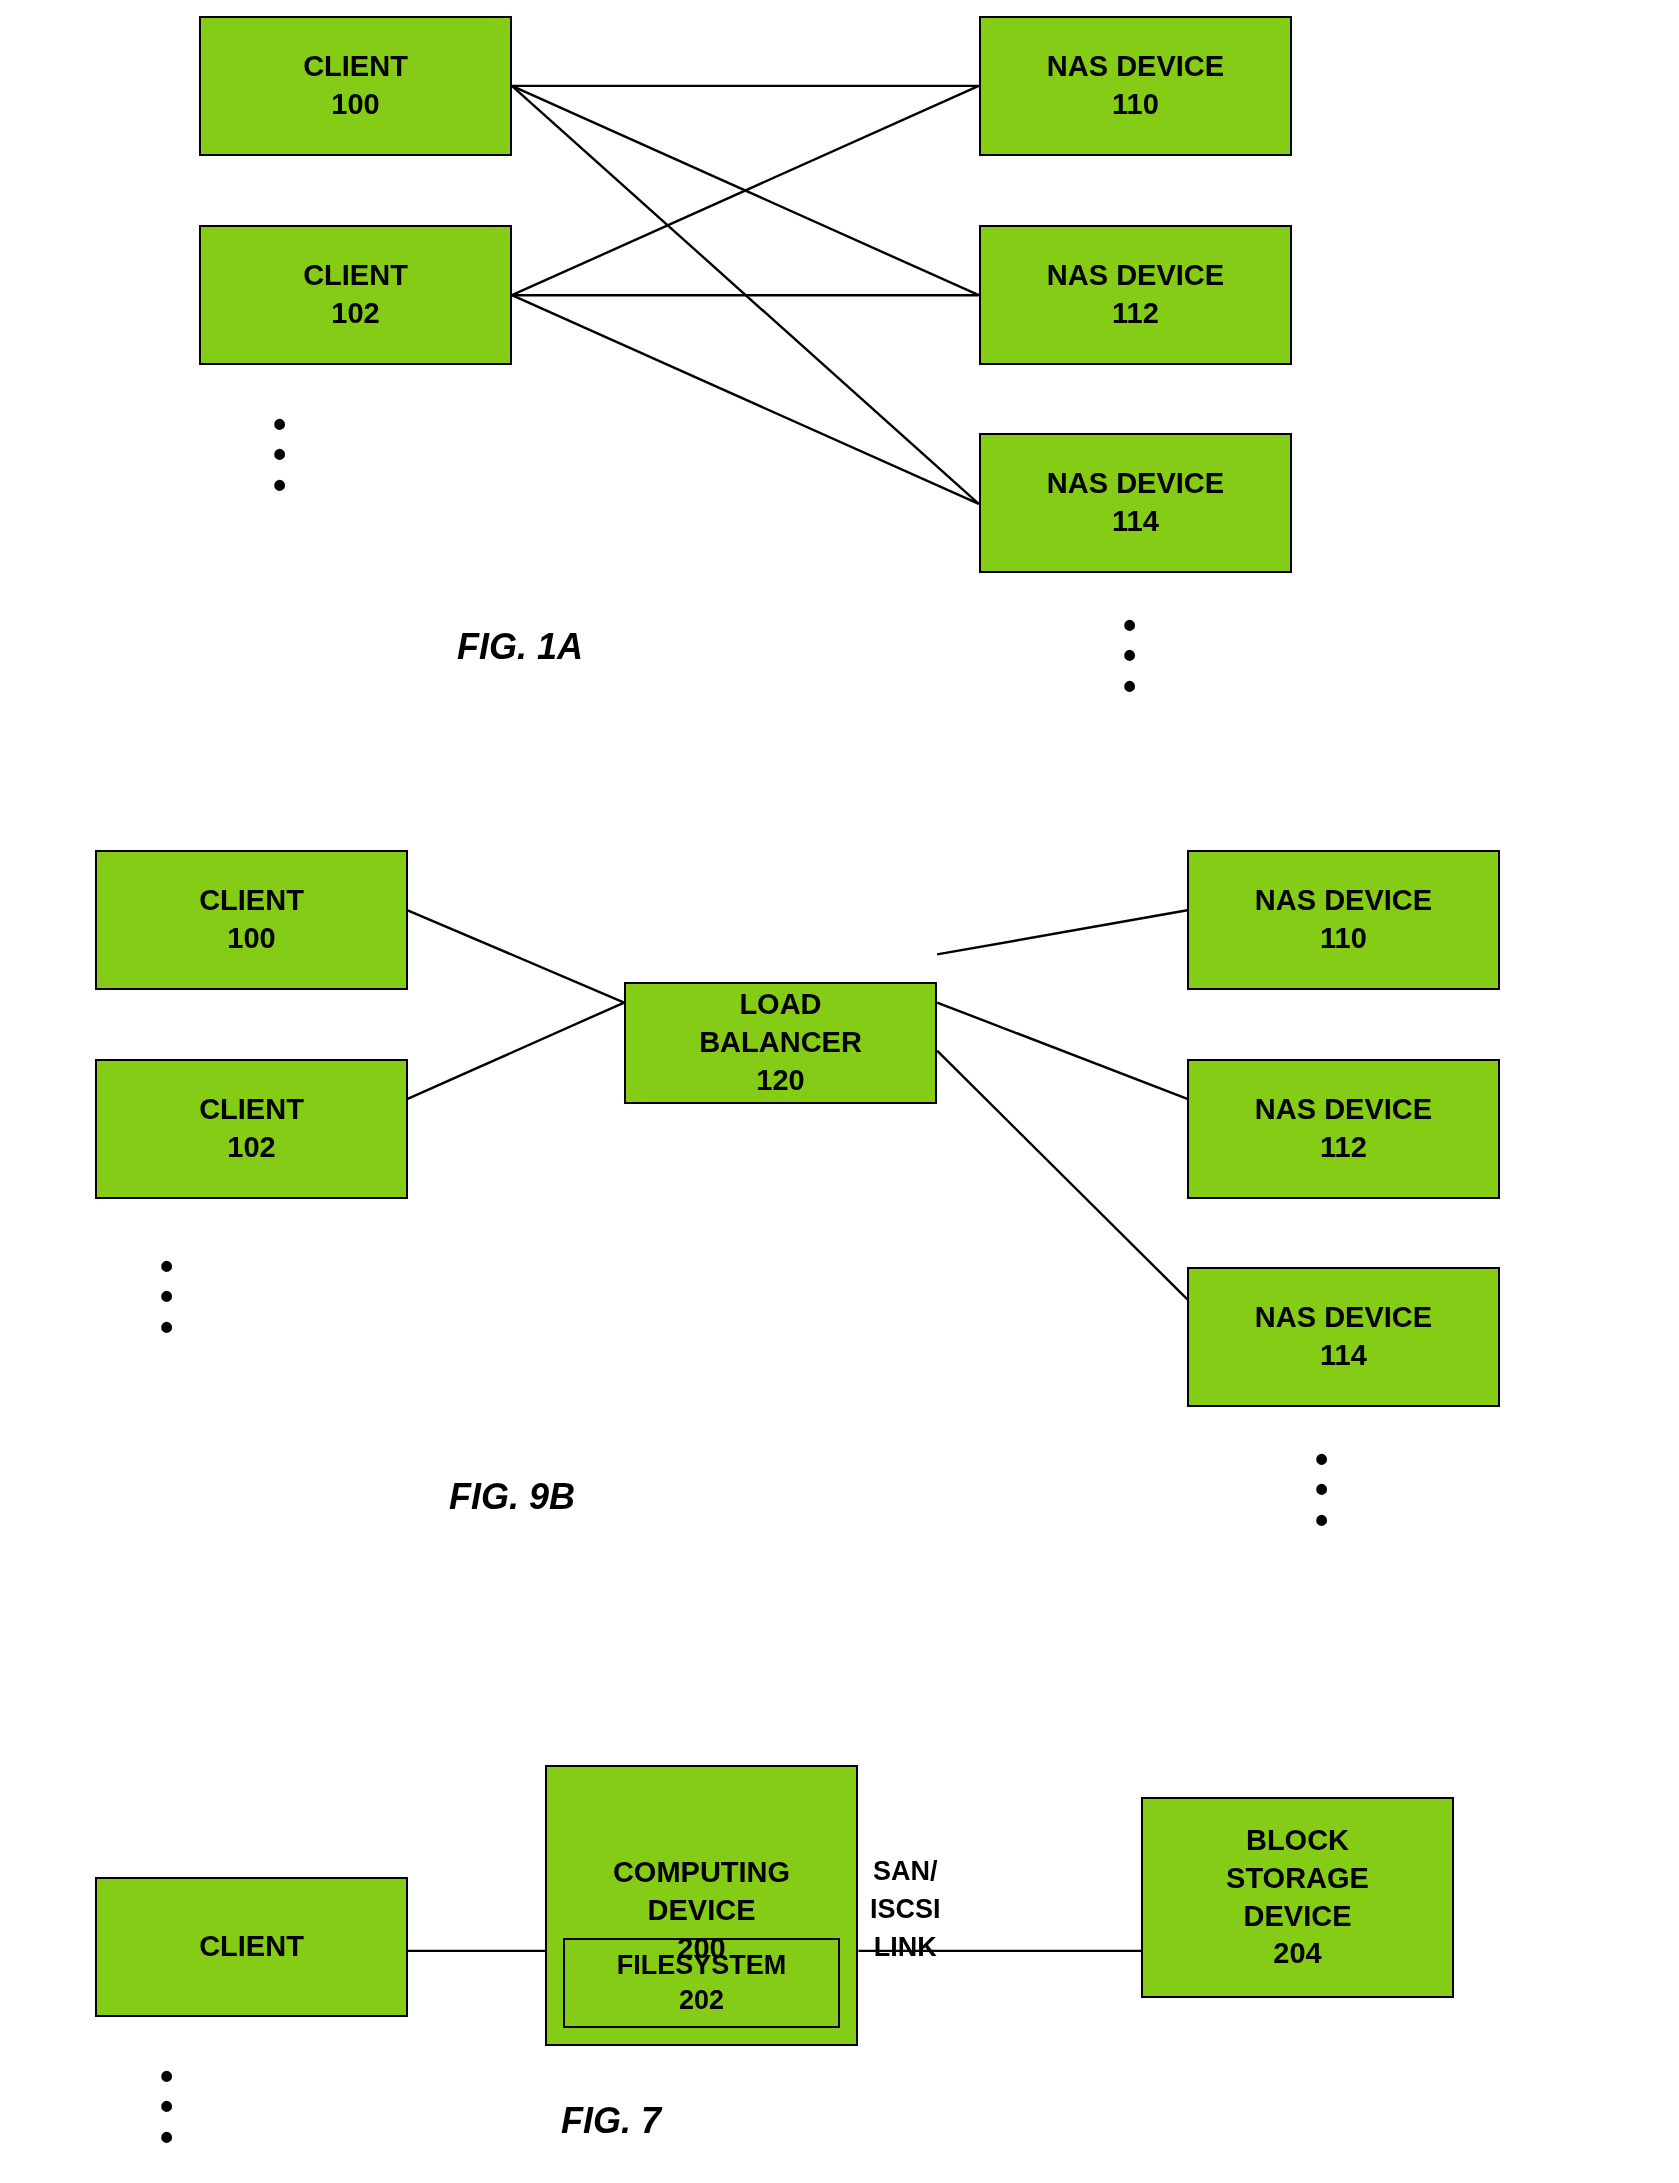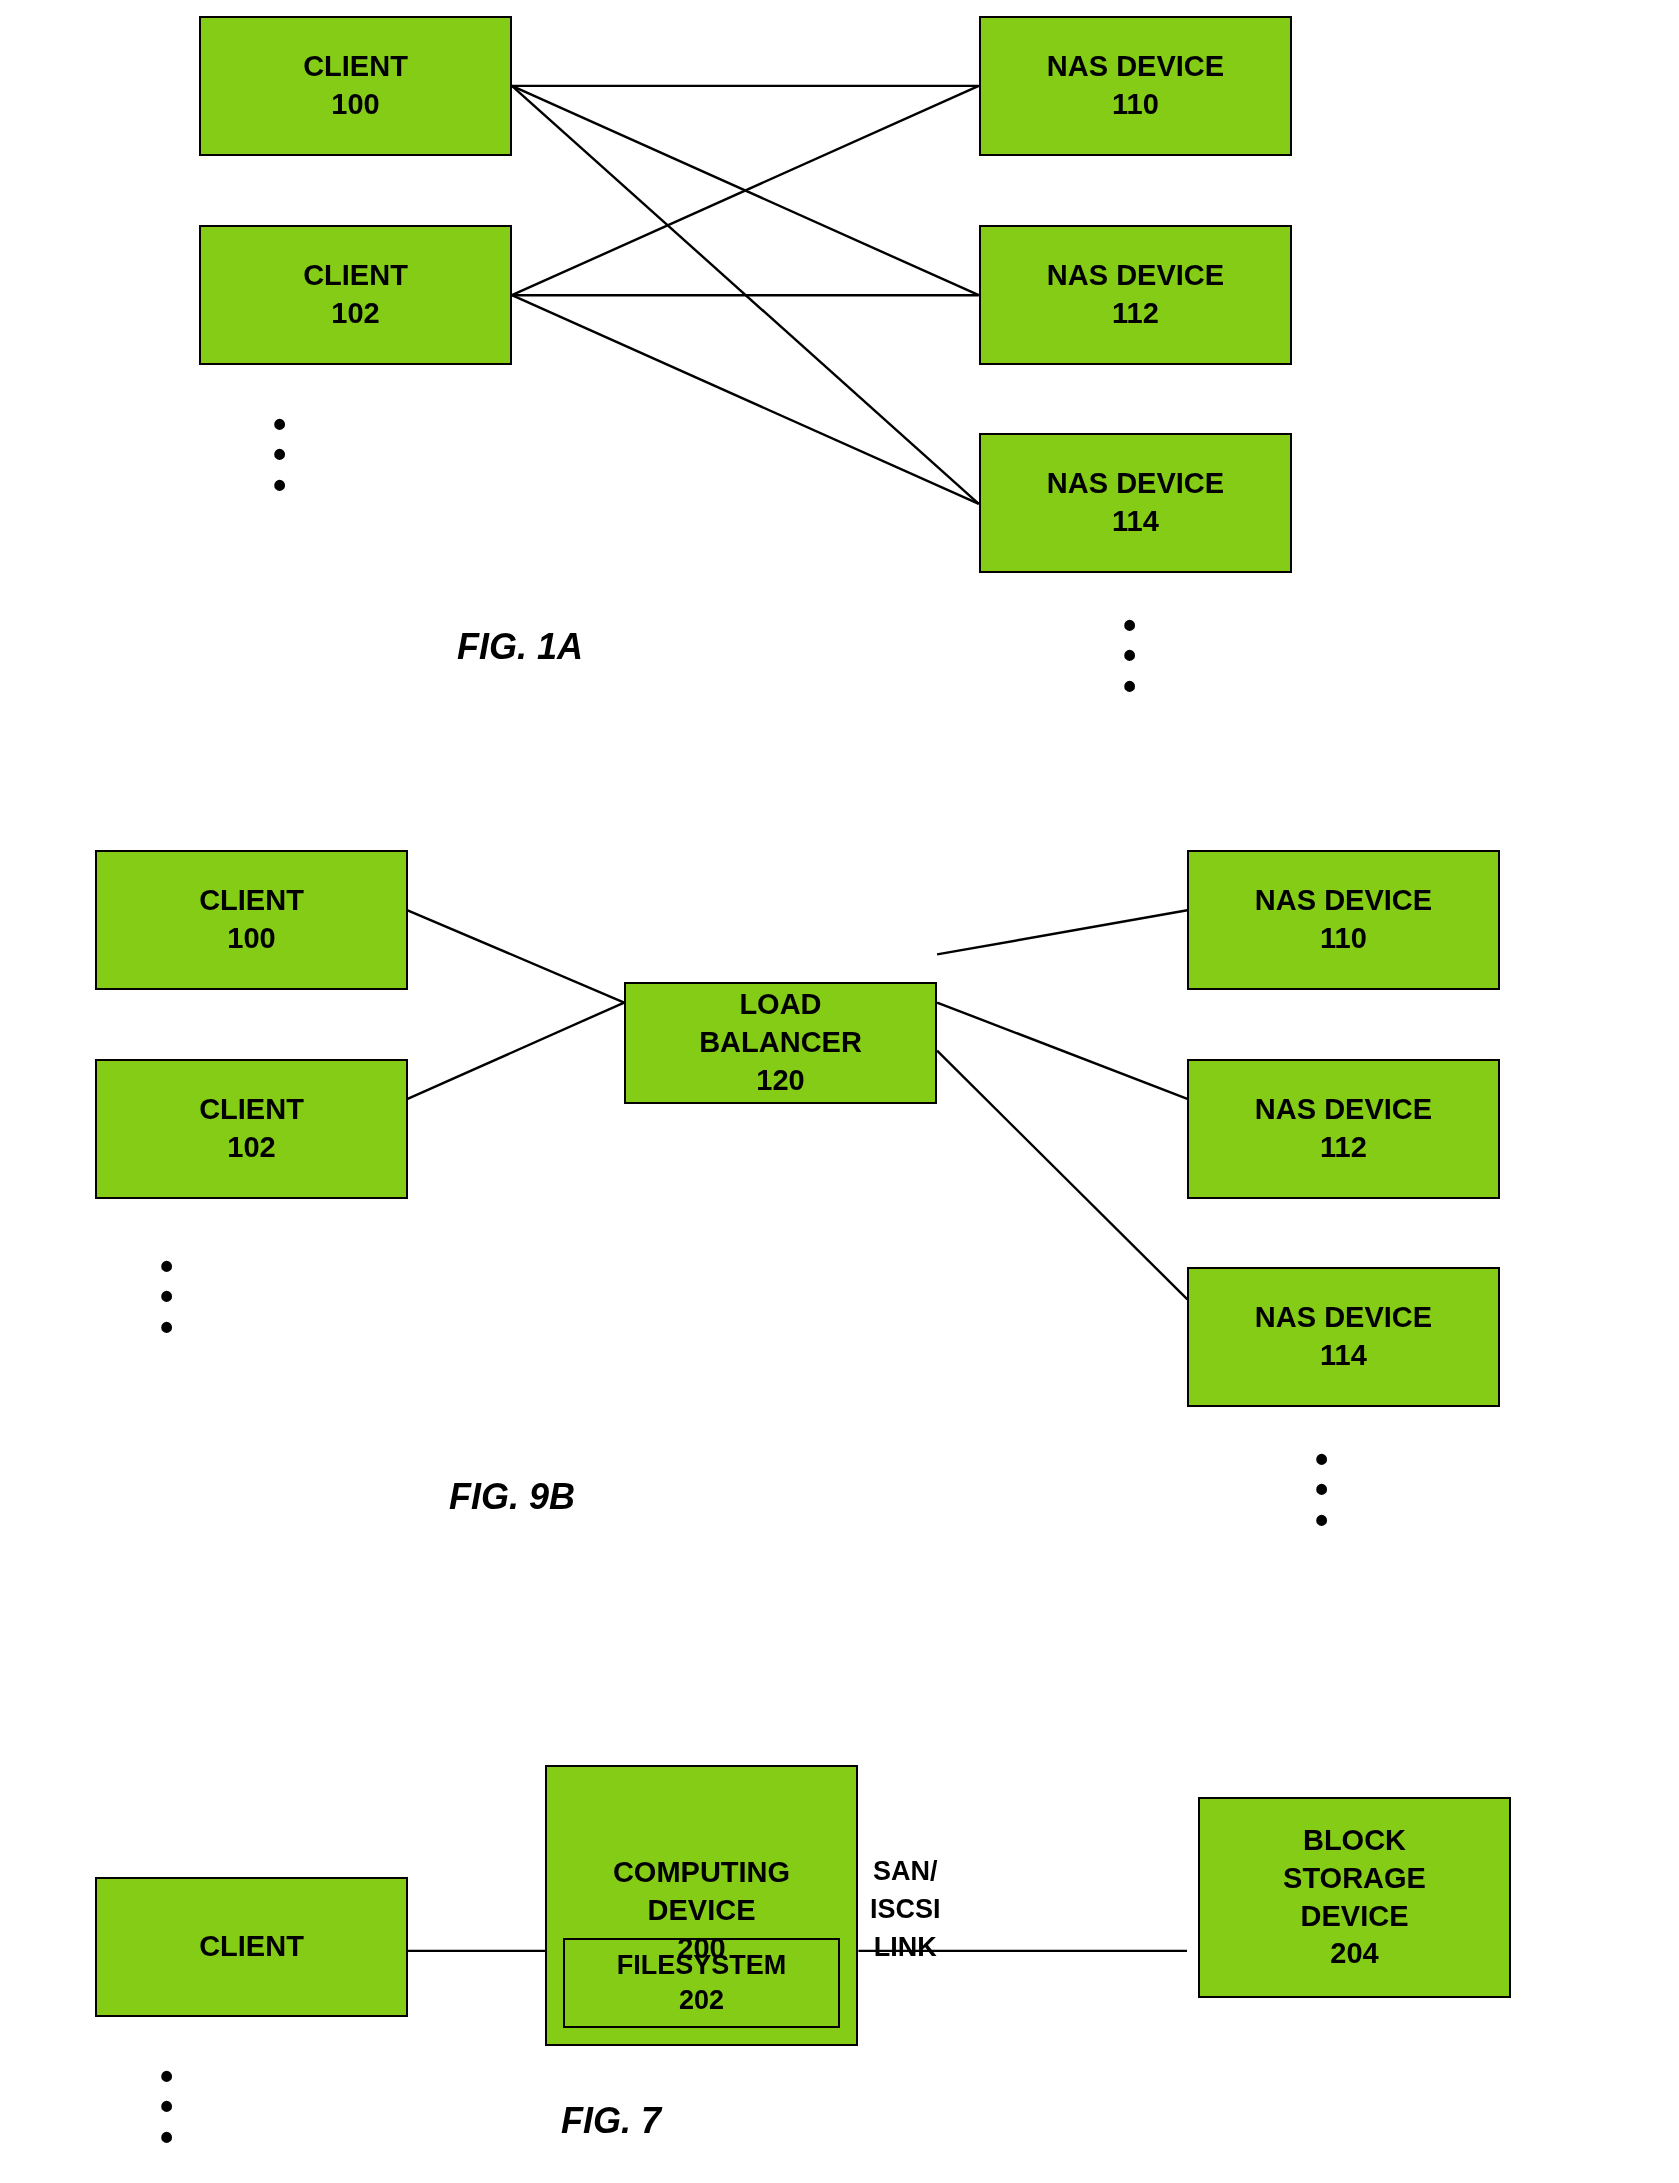--- a/index.html
+++ b/index.html
@@ -112,18 +112,18 @@
 <div class="node-box" style="left:95px;top:1877px;width:313px;height:140px;">CLIENT</div>
 
 <div class="node-box" style="left:545px;top:1765px;width:313px;height:281px;align-items:flex-start;padding-top:11px;flex-direction:column;gap:0;">
   <div style="width:100%;text-align:center;font-size:29px;font-weight:bold;line-height:1.3;">COMPUTING<br>DEVICE<br>200</div>
 
   <div style="position:absolute;bottom:16px;left:16px;right:16px;border:2.4px solid #000;text-align:center;font-size:27px;font-weight:bold;padding:8px 0;">FILESYSTEM<br>202</div>
 </div>
 
 <div style="position:absolute;left:870px;top:1853px;font-size:27px;font-weight:bold;text-align:center;line-height:1.4;">SAN/<br>ISCSI<br>LINK</div>
 
-<div class="node-box" style="left:1198px;top:1797px;width:313px;height:201px;">BLOCK<br>STORAGE<br>DEVICE<br>204</div>
+<div class="node-box" style="left:1141px;top:1797px;width:313px;height:201px;">BLOCK<br>STORAGE<br>DEVICE<br>204</div>
 
 <div class="dots" style="left:160px;top:2061px;">•<br>•<br>•</div>
 
 <div class="fig-label" style="left:561px;top:2100px;">FIG. 7</div>
 
 
 </body></html>

